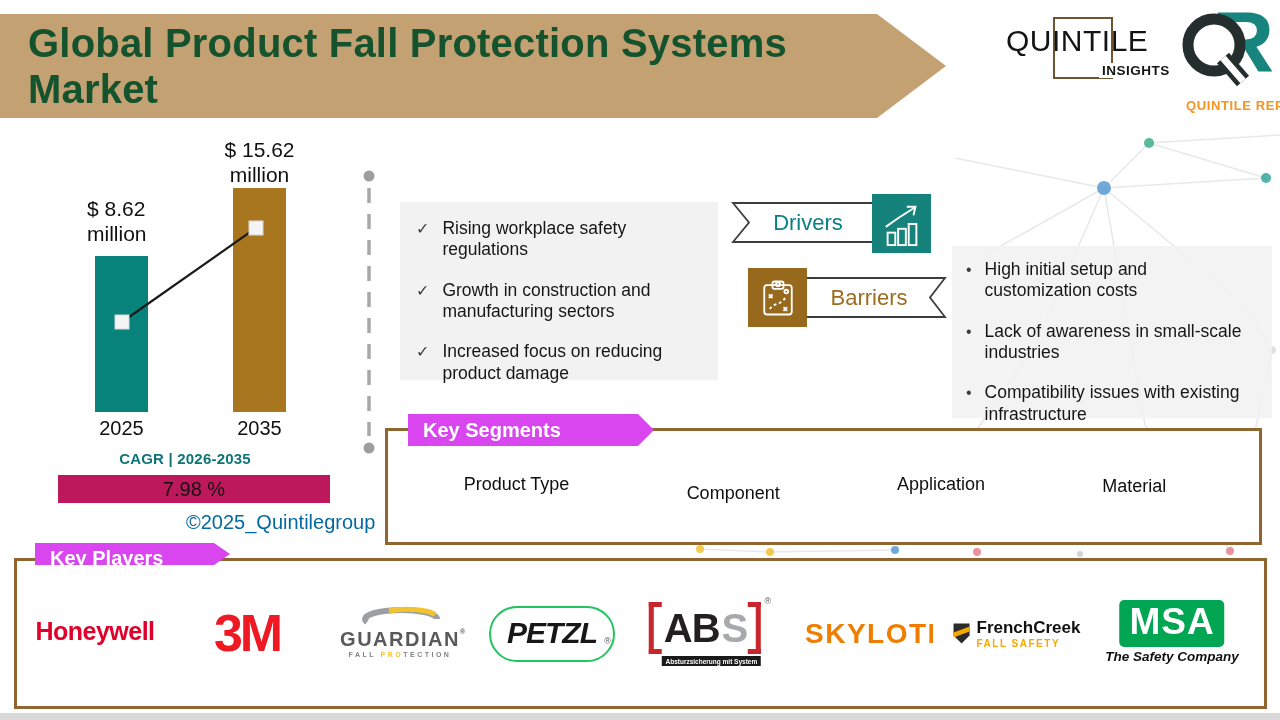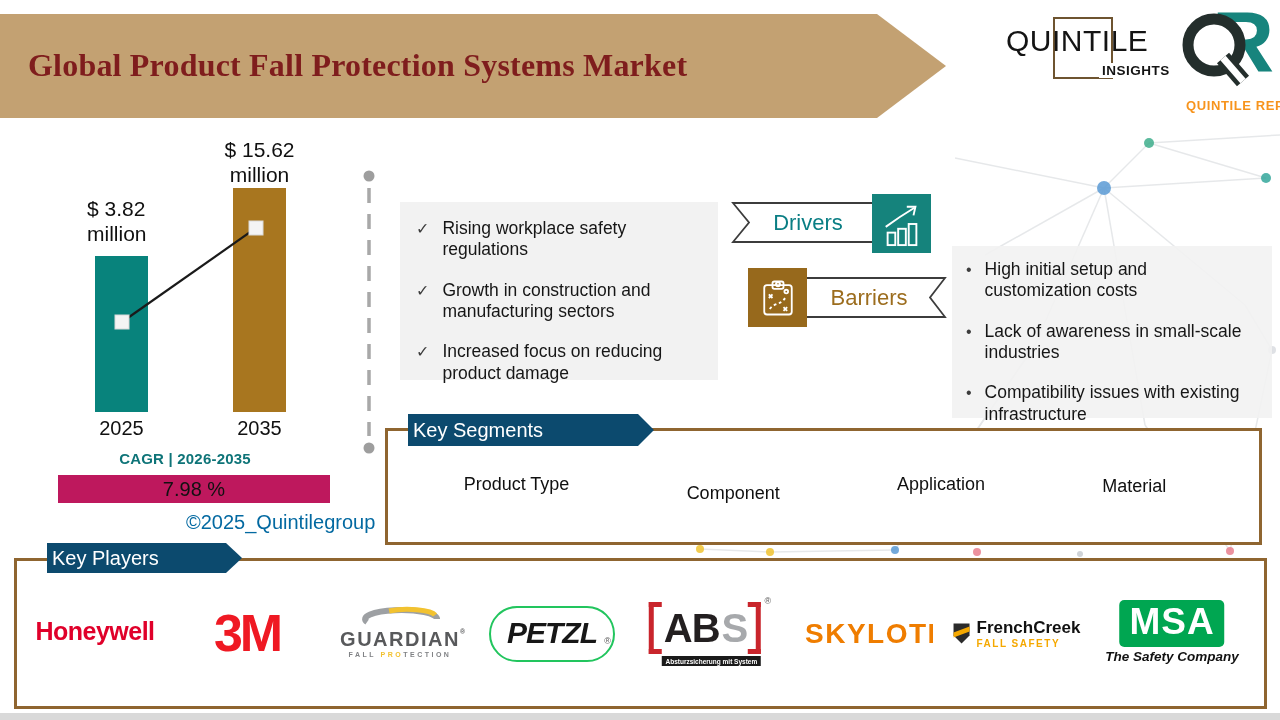--- a/index.html
+++ b/index.html
@@ -6,21 +6,21 @@
   body { font-family:"Liberation Sans", sans-serif; background:#ffffff; }
   .slide { position:relative; width:1280px; height:720px; background:#fff; overflow:hidden; }
 
   
   .plexus { position:absolute; left:0; top:0; width:1280px; height:720px; z-index:0; }
 
   
   .title-banner { position:absolute; left:0; top:14px; width:946px; height:104px;
     background:#C3A172; z-index:2; display:flex; align-items:center; padding-left:28px;
     clip-path:polygon(0 0, 877px 0, 100% 50%, 877px 100%, 0 100%); }
-  .title-banner h1 { font-size:32px; font-weight:700; color:#7f1d1d; line-height:1.16; width:790px; letter-spacing:0.2px;font-family:Liberation Serif, serif; }
+  .title-banner h1 { font-size:40px; font-weight:700; color:#14532d; line-height:1.16; width:790px; letter-spacing:0.2px; }
 
   
   .qi-logo { position:absolute; left:1006px; top:24px; width:170px; height:62px; z-index:3; }
   .qi-text { font-size:30px; color:#141414; font-weight:500; letter-spacing:0.5px; position:relative; z-index:2; }
   .qi-frame { position:absolute; left:47px; top:-7px; width:60px; height:62px; border:2.5px solid #6E5430; z-index:1; }
   .qi-sub { position:absolute; left:93px; top:39px; font-size:13.5px; font-weight:700; color:#141414;
     background:#fff; padding:0 3px; z-index:2; letter-spacing:0.5px; }
 
   
   .qr-logo { position:absolute; left:1180px; top:8px; width:100px; height:94px; z-index:3; }
@@ -64,24 +64,24 @@
   .barriers-ribbon { left:805px; top:276px; width:142px; height:43px; }
   .barriers-ribbon .ribbon-text { color:#9C6D1E; padding-right:14px; }
   .icon-square { position:absolute; z-index:3; display:flex; align-items:center; justify-content:center; }
   .drivers-icon { left:872px; top:194px; width:59px; height:59px; background:#15837C; }
   .barriers-icon { left:748px; top:268px; width:59px; height:59px; background:#97691C; }
 
   
   .outline-box { position:absolute; border:3px solid #8F6530; background:#fff; z-index:2; }
   .segments-box { left:385px; top:428px; width:877px; height:117px; }
   .players-box { left:14px; top:558px; width:1253px; height:151px; }
-  .section-banner { position:absolute; background:#0c4a6e; color:#fff; font-weight:400; font-size:20px;
-    z-index:4; padding-left:5px; clip-path:polygon(0 0, calc(100% - 16px) 0, 100% 50%, calc(100% - 16px) 100%, 0 100%); }
+  .section-banner { position:absolute; background:#d946ef; color:#fff; font-weight:700; font-size:20px;
+    z-index:4; padding-left:15px; clip-path:polygon(0 0, calc(100% - 16px) 0, 100% 50%, calc(100% - 16px) 100%, 0 100%); }
   .segments-banner { left:408px; top:414px; width:246px; height:32px; line-height:32px; }
-  .players-banner { left:47px; top:543px; width:195px; height:30px; line-height:31px; }
+  .players-banner { left:35px; top:543px; width:195px; height:22px; line-height:31px; }
   .segments-row { position:absolute; left:405px; top:474px; width:820px; display:flex;
     justify-content:space-around; z-index:3; }
   .segment-item { font-size:18px; color:#101010; }
   .segment-item:nth-child(2) { margin-top:9px; }
   .segment-item:nth-child(4) { margin-top:2px; }
 
   
   .logo { position:absolute; z-index:3; transform:translate(-50%,-50%); display:flex;
     flex-direction:column; align-items:center; white-space:nowrap; }
   .logo-honeywell { left:95px; top:631px; font-size:25px; font-weight:800; color:#E0002A; letter-spacing:-0.5px; }
@@ -172,21 +172,21 @@
       <circle cx="34" cy="37" r="26" fill="#ffffff" stroke="#242E2C" stroke-width="11"></circle>
       <line x1="43" y1="50" x2="63" y2="73" stroke="#242E2C" stroke-width="16"></line>
       <line x1="43" y1="50" x2="63" y2="73" stroke="#ffffff" stroke-width="7"></line>
     </svg>
     <div class="qr-label">QUINTILE REPORTS</div>
   </div>
 
   <div class="bar bar-2025"></div>
   <div class="bar bar-2035"></div>
   <div class="val-label val-2025">
-    <div>$ 3.82</div>
+    <div>$ 8.62</div>
       <div>million</div>
   </div>
   <div class="val-label val-2035">
     <div>$ 15.62</div>
       <div>million</div>
   </div>
   <div class="year-label year-2025">2025</div>
   <div class="year-label year-2035">2035</div>
   <svg class="trend-svg" viewBox="0 0 380 320">
     <line x1="122" y1="192" x2="256" y2="98" stroke="#1A1A1A" stroke-width="2.2"></line>

